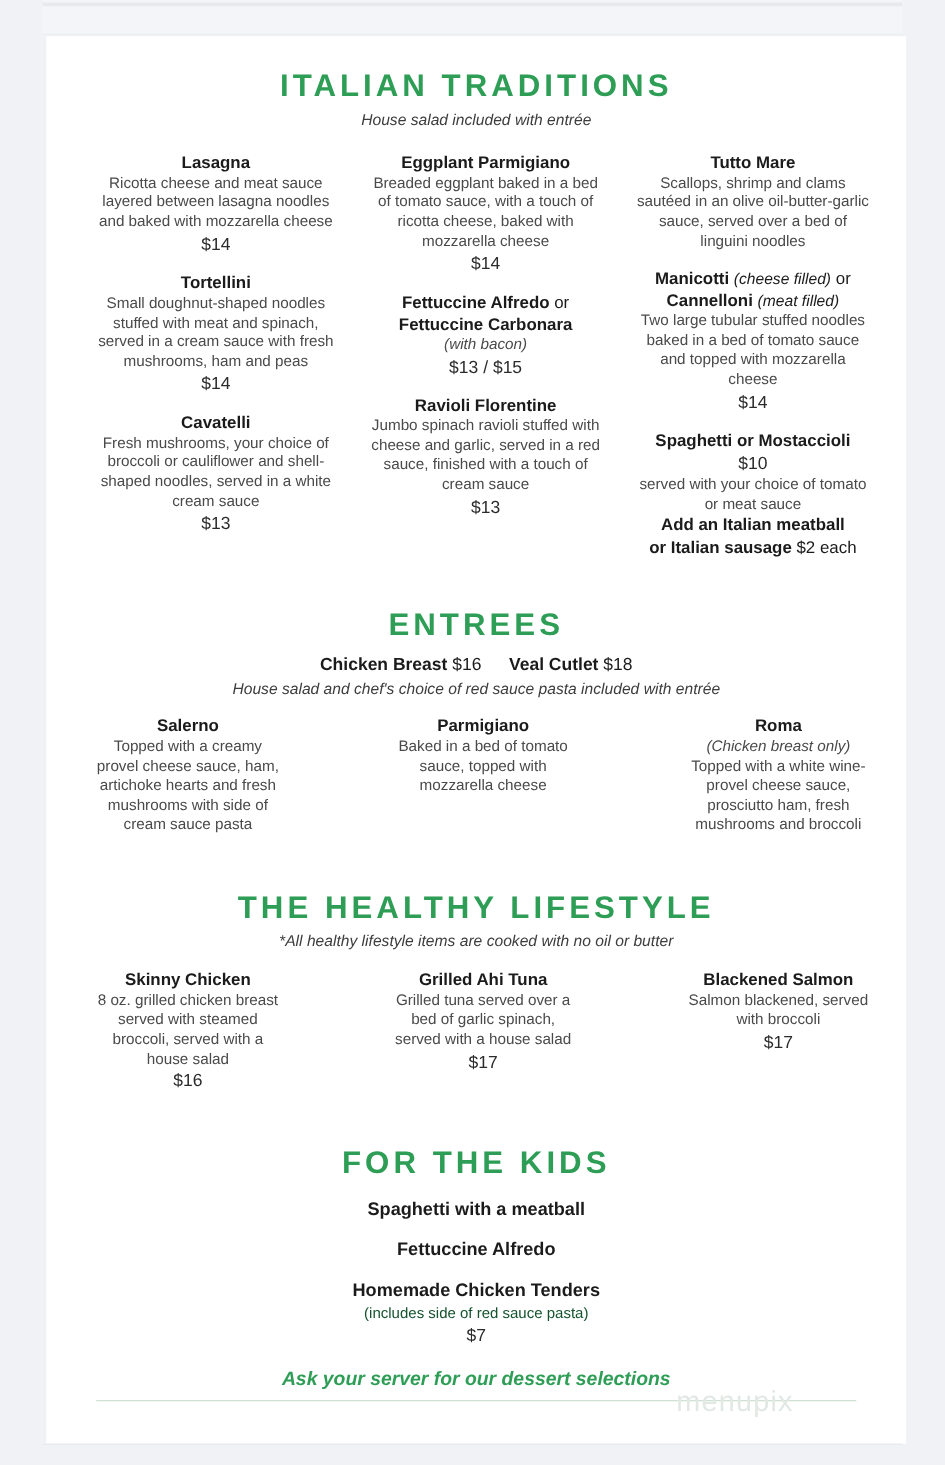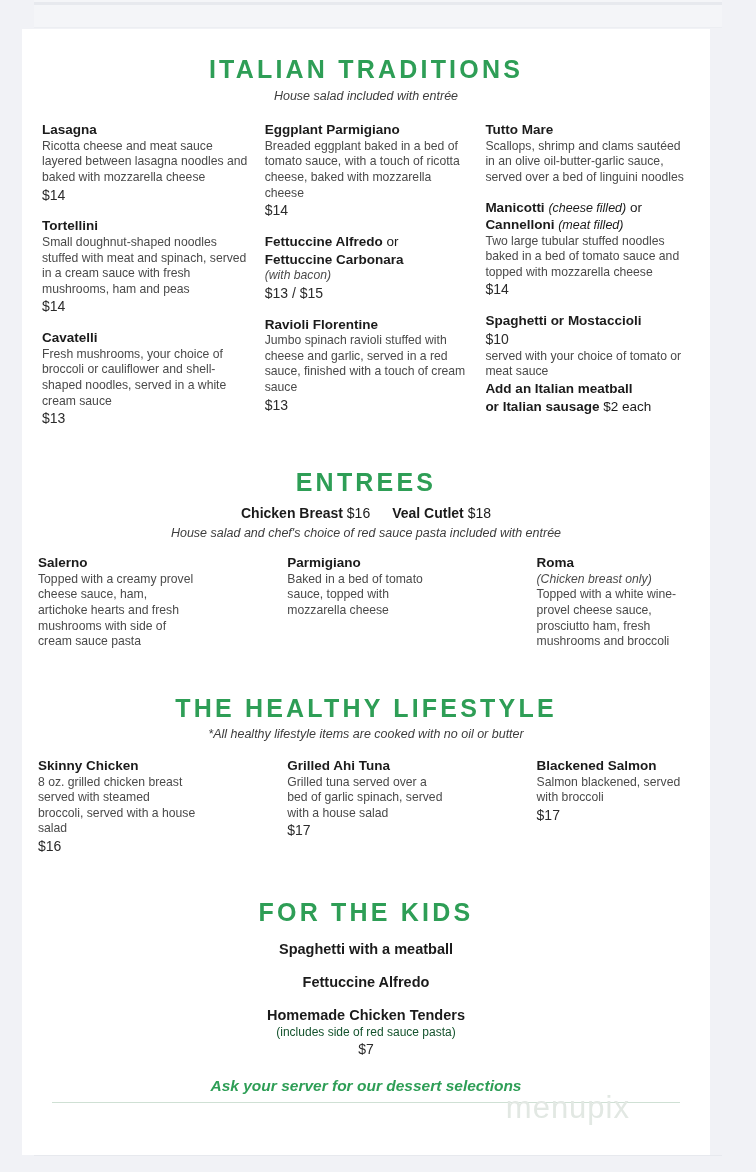--- a/index.html
+++ b/index.html
@@ -35,27 +35,27 @@
   }
   .top-strip .bar {
     position: absolute;
     left: 0; top: 2px;
     width: 100%;
     height: 3px;
     background: #e7e9ee;
   }
   .menu-card {
     position: absolute;
-    left: 22px;
+    left: 37px;
     top: 29px;
     width: 688px;
     height: 1126px;
     background: #ffffff;
     box-sizing: border-box;
-    padding: 0 16px;
+    padding: 0 26px;
     overflow: hidden;
   }
   .bottom-strip {
     position: absolute;
     left: 34px;
     top: 1155px;
     width: 688px;
     height: 17px;
     background: #f1f2f6;
     border-top: 1px solid #e7e9ee;
@@ -98,22 +98,23 @@
     font-size: 12.2px;
     color: #4a4a4a;
     line-height: 1.28;
   }
   .item-price {
     font-size: 14px;
     color: #2b2b2b;
     line-height: 1.35;
   }
   .item {
-    text-align: left;
+    text-align: center;
     margin-bottom: 13px;
+    margin-left: 11px;
   }
 
   
   .sect-italian { padding-top: 27px; }
   .cols3 {
     display: flex;
     justify-content: space-between;
     margin-top: 17px;
   }
   .cols3 > .col { width: 31.5%; }
@@ -182,21 +183,21 @@
     margin-top: 18px;
   }
   .footer-wrap {
     position: relative;
     margin-top: 7px;
   }
   .watermark {
     position: absolute;
     right: 64px;
     top: -12px;
-    font-size: 31px;
+    font-size: 23px;
     color: #e2e8e3;
     letter-spacing: 1px;
     pointer-events: none;
     font-family: "Liberation Sans", sans-serif;
   }
   .divider {
     height: 1px;
     background: #cfe0d4;
     margin: 0 14px;
   }

